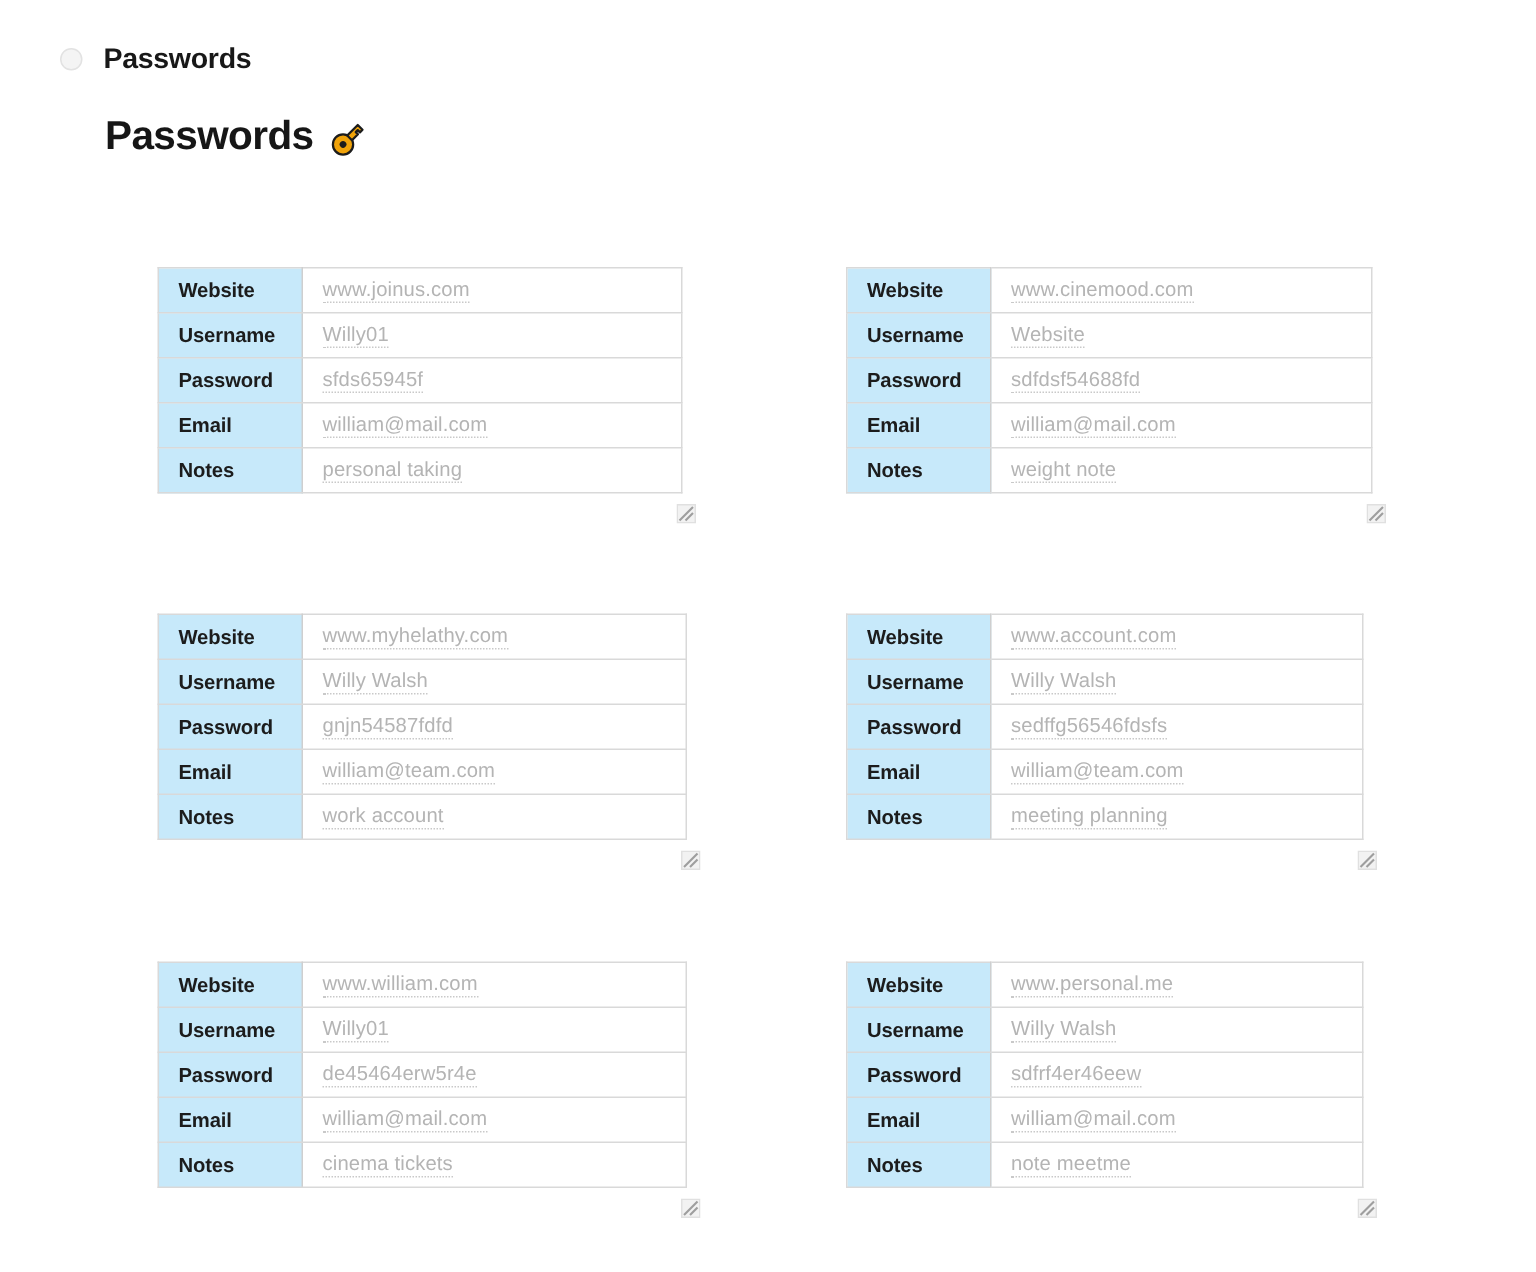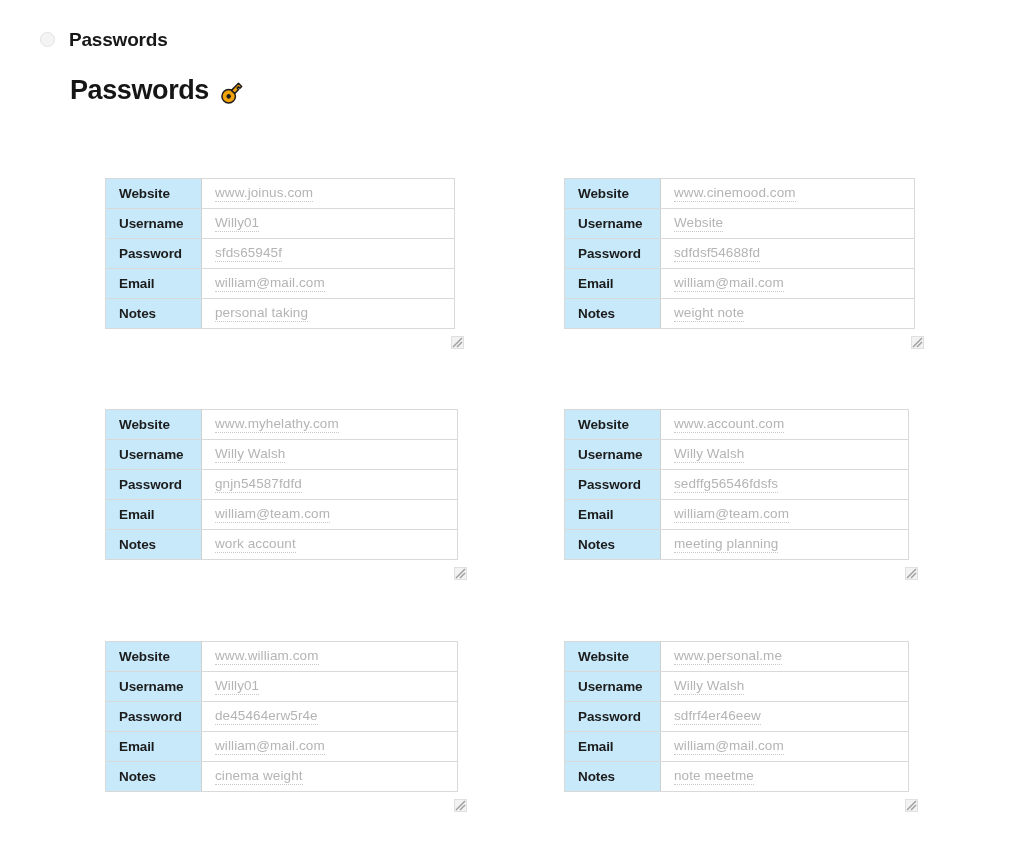--- a/index.html
+++ b/index.html
@@ -302,21 +302,21 @@
       <tr>
         <td class="label-cell">Password</td>
         <td class="value-cell"><span class="val-text">de45464erw5r4e</span></td>
       </tr>
       <tr>
         <td class="label-cell">Email</td>
         <td class="value-cell"><span class="val-text">william@mail.com</span></td>
       </tr>
       <tr>
         <td class="label-cell">Notes</td>
-        <td class="value-cell"><span class="val-text">cinema weight</span></td>
+        <td class="value-cell"><span class="val-text">cinema tickets</span></td>
       </tr>
     </tbody>
       </table>
     <span class="resize-grip">
       <svg viewBox="0 0 13 13" width="13" height="13" aria-hidden="true">
         <rect x="0.5" y="0.5" width="12" height="12" fill="#f2f2f2" stroke="#e0e0e0" stroke-width="1"></rect>
         <path d="M11 2 L2 11" stroke="#9e9e9e" stroke-width="1.4"></path>
         <path d="M11 6 L6 11" stroke="#9e9e9e" stroke-width="1.4"></path>
       </svg>
     </span>

